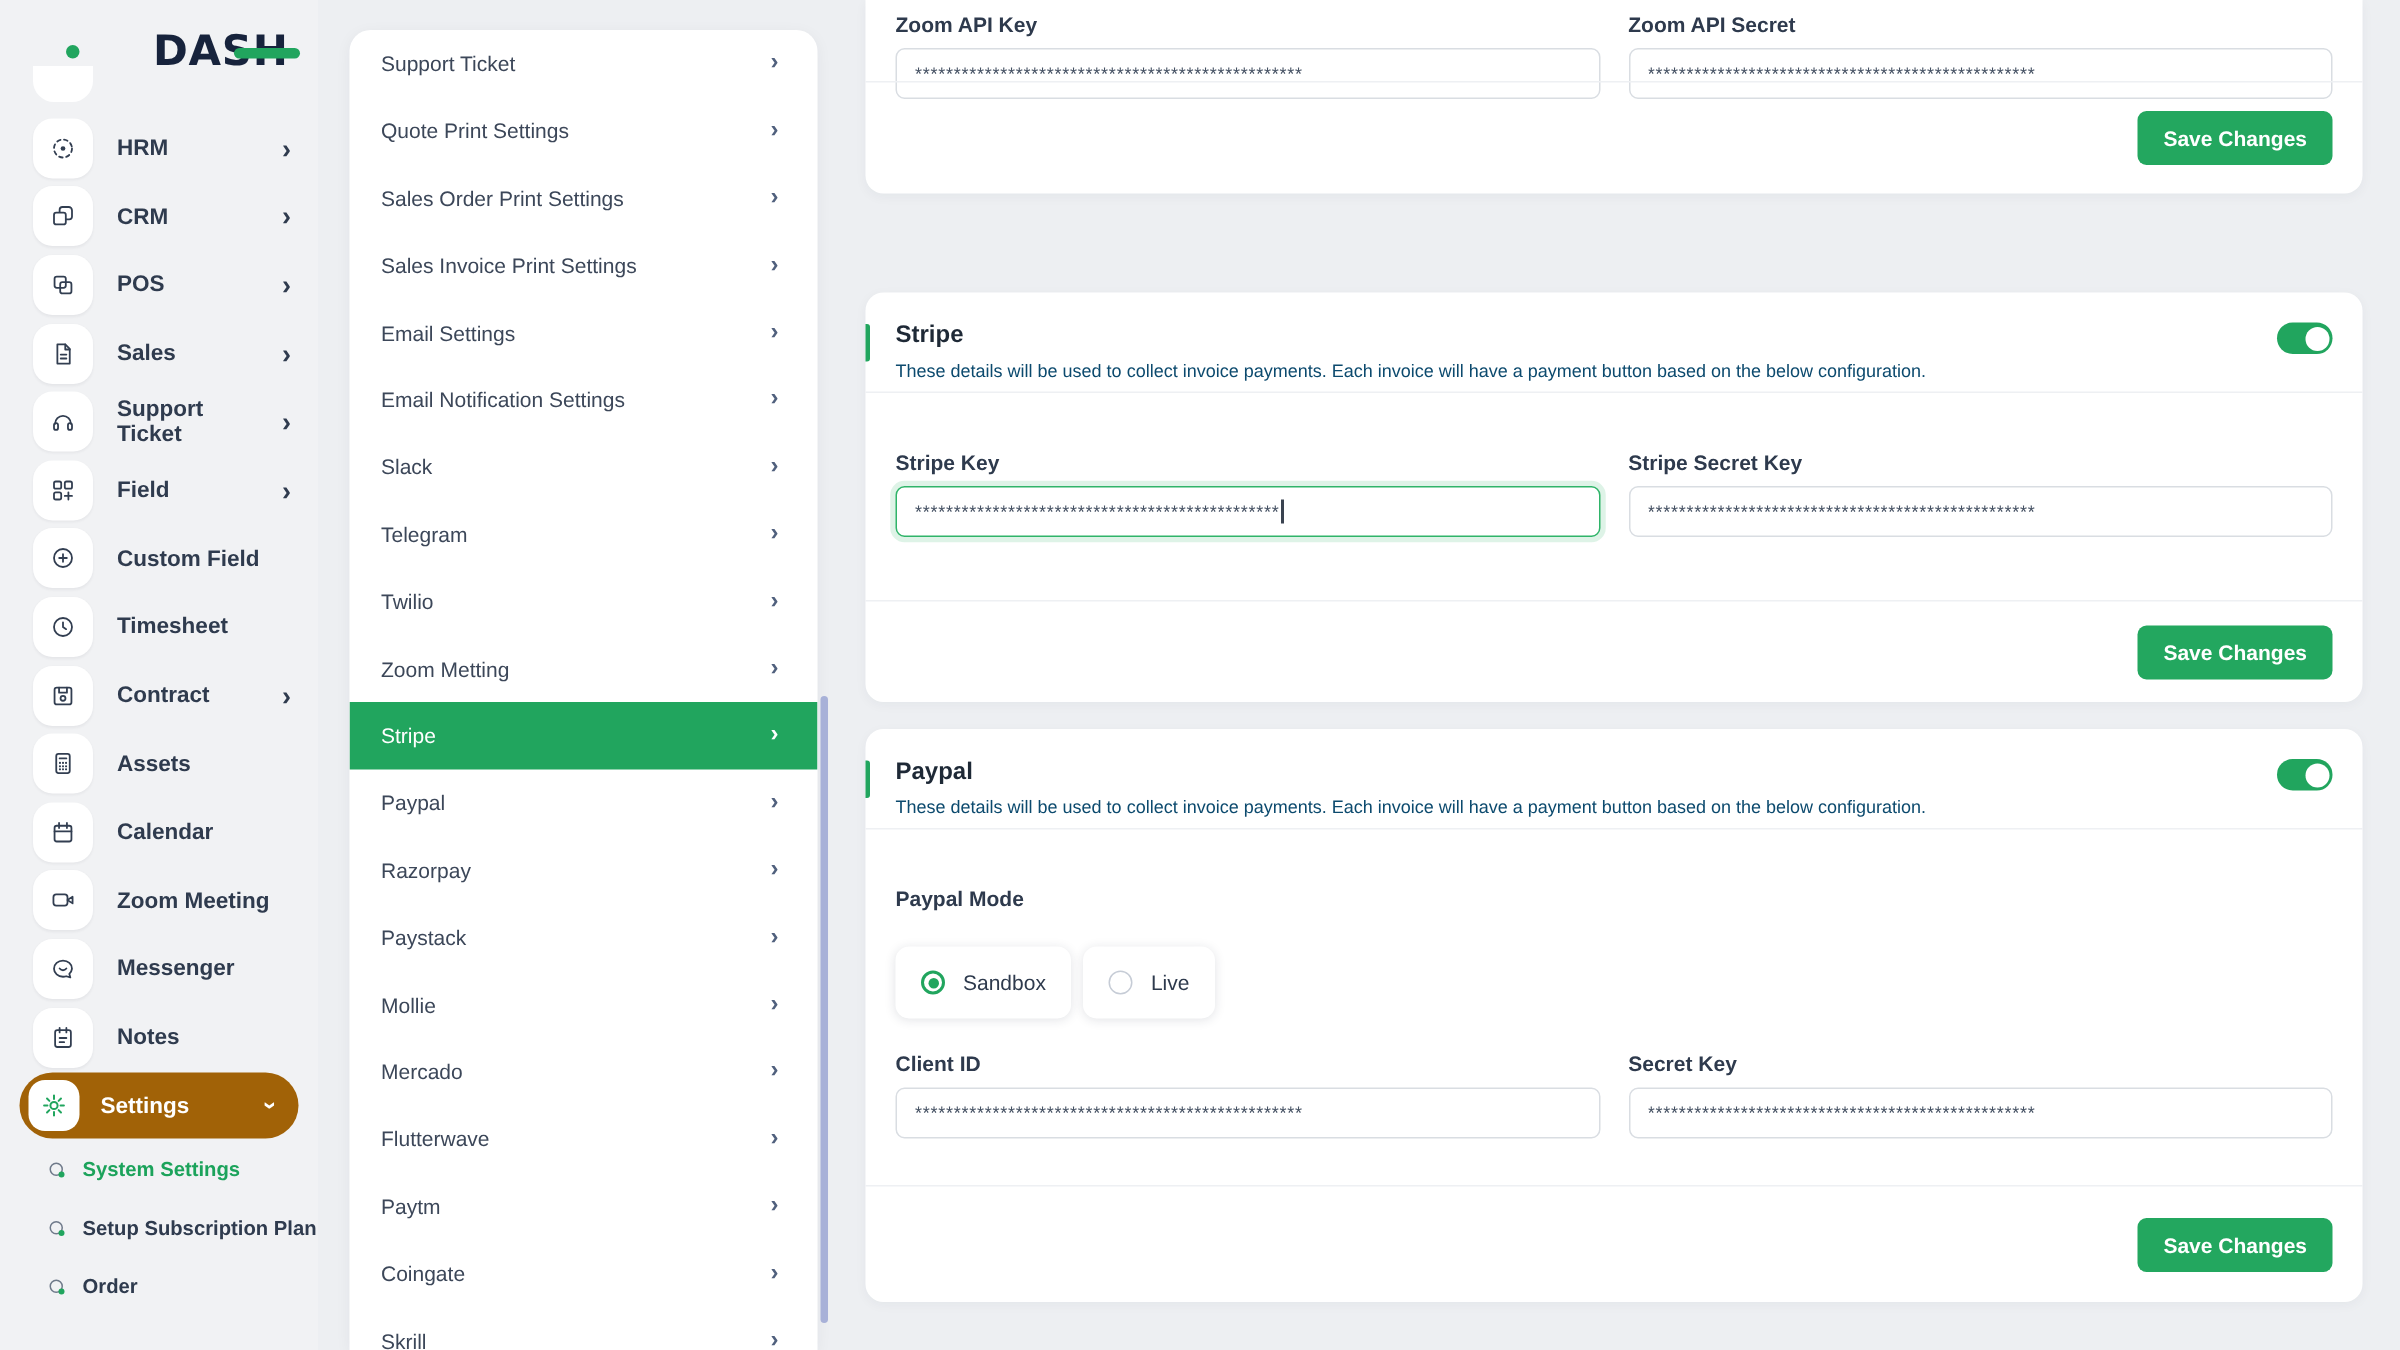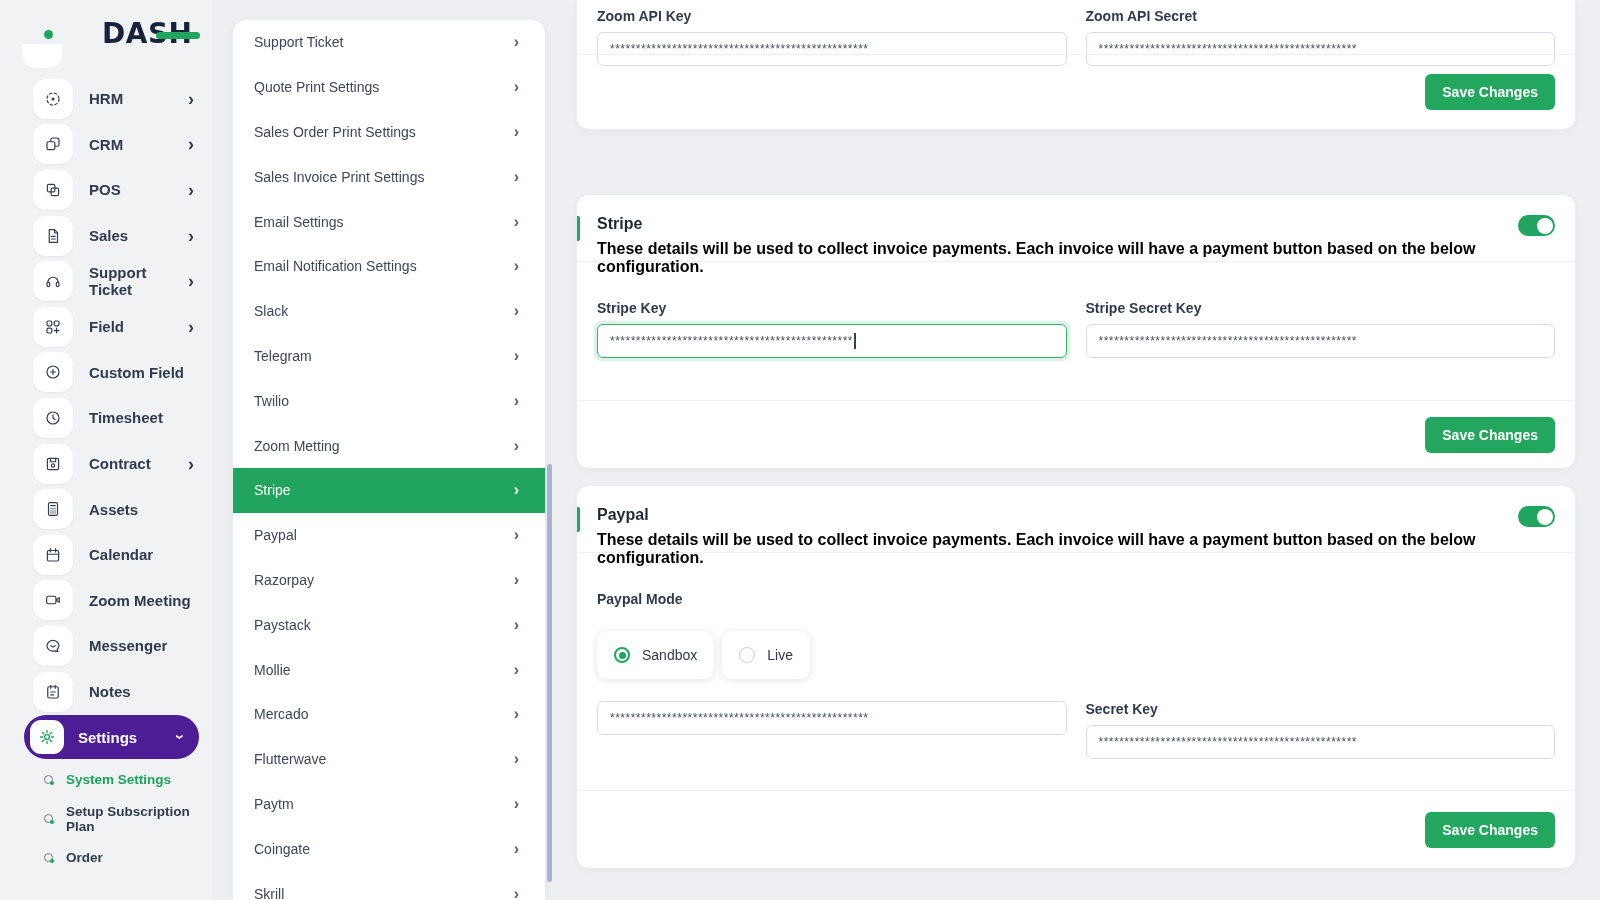--- a/index.html
+++ b/index.html
@@ -9,26 +9,26 @@
     background:#edeff2; font-family:"Liberation Sans", sans-serif; color:#313d4f;
   }
 
   
   .sidebar { position:absolute; left:0; top:0; width:212px; height:900px; background:#f1f2f4; }
   .logo { position:absolute; left:44px; top:16px; display:flex; align-items:center; height:34px;gap:47px; }
   .logo-dot { width:9px; height:9px; border-radius:50%; background:#21a55e; margin-right:2px; margin-top:3px; }
   .logo-text { font-size:28px; font-weight:800; letter-spacing:.5px; color:#17233c; position:relative; font-family:"DejaVu Sans",sans-serif; }
   .logo-bar { position:absolute; left:112px; top:16px; width:44px; height:7px; border-radius:4px; background:#21a55e; }
   .side-partial { position:absolute; left:22px; top:44px; width:40px; height:24px; background:#fff; border-radius:0 0 14px 14px; }
-  .side-list { position:absolute; left:0; top:76px; width:212px;padding-left:11px; }
+  .side-list { position:absolute; left:0; top:76px; width:212px; }
   .side-item { height:45.6px; display:flex; align-items:center; gap:16px; padding:0 18px 0 22px; cursor:pointer; }
   .icon-box { width:40px; height:40px; flex:none; background:#fff; border-radius:13px; display:flex; align-items:center; justify-content:center; box-shadow:0 1px 2px rgba(30,41,59,.06); }
   .side-label { flex:1; font-size:15px; font-weight:600; color:#2f3b4e; }
   .side-chev { font-size:18px; font-weight:600; color:#2f3b4e; line-height:1; }
-  .settings-pill { margin:1px 13px; height:44px; background:#4c1d95; border-radius:24px; display:flex; align-items:center; gap:14px; padding:0 17px 0 6px; cursor:pointer; }
+  .settings-pill { margin:1px 13px; height:44px; background:#a16207; border-radius:24px; display:flex; align-items:center; gap:14px; padding:0 17px 0 6px; cursor:pointer; }
   .settings-pill .icon-box { width:34px; height:34px; border-radius:11px; box-shadow:none; }
   .settings-pill .side-label { color:#fff; }
   .settings-pill .side-chev { color:#fff; transform:rotate(90deg); font-size:16px; }
   .sub-item { height:39px; display:flex; align-items:center; gap:13px; padding-left:33px; cursor:pointer; }
   .sub-bullet { width:9px; height:9px; border:1.6px solid #6f7a8a; border-radius:50%; position:relative; flex:none; }
   .sub-bullet::after { content:""; position:absolute; right:-2px; bottom:-2px; width:4px; height:4px; border-radius:50%; background:#21a55e; }
   .sub-label { font-size:13.5px; font-weight:600; color:#2f3b4e; }
   .sub-item.active .sub-label { color:#1ca35b; }
 
   
@@ -56,21 +56,21 @@
   .zoom-body { padding:8px 20px 0; }
   .foot { position:absolute; left:0; right:0; bottom:0; border-top:1px solid #eef0f3; display:flex; align-items:center; justify-content:flex-end; padding:0 20px; }
   .card-zoom .foot { height:75px; }
   .card-stripe .foot { height:68px; }
   .card-paypal .foot { height:78px; }
   .btn { background:#23a75f; color:#fff; border:none; border-radius:6px; height:36px; padding:0 17px; font-size:14px; font-weight:700; font-family:"Liberation Sans",sans-serif; cursor:pointer; }
 
   .head { position:relative; height:67px; padding:20px 20px 0; border-bottom:1px solid #eef0f3; }
   .accent { position:absolute; left:0; top:21px; width:3px; height:25px; background:#21a55e; border-radius:0 2px 2px 0; }
   .h-title { font-size:16px; font-weight:700; color:#1e2936; }
-  .h-desc { font-size:16px; color:#000000; margin-top:7px;font-weight:bold; }
+  .h-desc { font-size:12px; color:#0c4a6e; margin-top:7px; }
   .toggle { position:absolute; right:20px; top:20px; width:37px; height:21px; border-radius:11px; background:#21a55e; cursor:pointer; }
   .toggle .knob { position:absolute; right:2.5px; top:2.5px; width:16px; height:16px; border-radius:50%; background:#fff; }
 
   .body { padding:38px 20px 0; }
   .mode-label { display:block; font-size:14px; font-weight:600; color:#2e3a4d; margin-bottom:24px; }
   .mode-group { display:flex; gap:8px; margin-bottom:22px; }
   .mode-box { background:#fff; border-radius:9px; box-shadow:0 1px 7px rgba(30,41,59,.13); height:48px; padding:0 17px; display:flex; align-items:center; gap:12px; font-size:14px; font-weight:500; color:#2e3a4d; cursor:pointer; }
   .radio { width:16px; height:16px; border-radius:50%; flex:none; display:flex; align-items:center; justify-content:center; }
   .radio.on  { border:2.5px solid #21a55e; }
   .radio.on::after { content:""; width:7px; height:7px; border-radius:50%; background:#21a55e; }
@@ -419,20 +419,21 @@
           <span class="radio on"></span>
           <span>Sandbox</span>
         </div>
         <div class="mode-box">
           <span class="radio off"></span>
           <span>Live</span>
         </div>
       </div>
       <div class="grid2">
         <div class="field">
+          <label class="f-label">Client ID</label>
           <input class="tin" readonly="" value="**************************************************" style="">
         </div>
         <div class="field">
           <label class="f-label">Secret Key</label>
           <input class="tin" readonly="" value="**************************************************" style="">
         </div>
       </div>
     </div>
     <div class="foot">
       <button class="btn">Save Changes</button>

